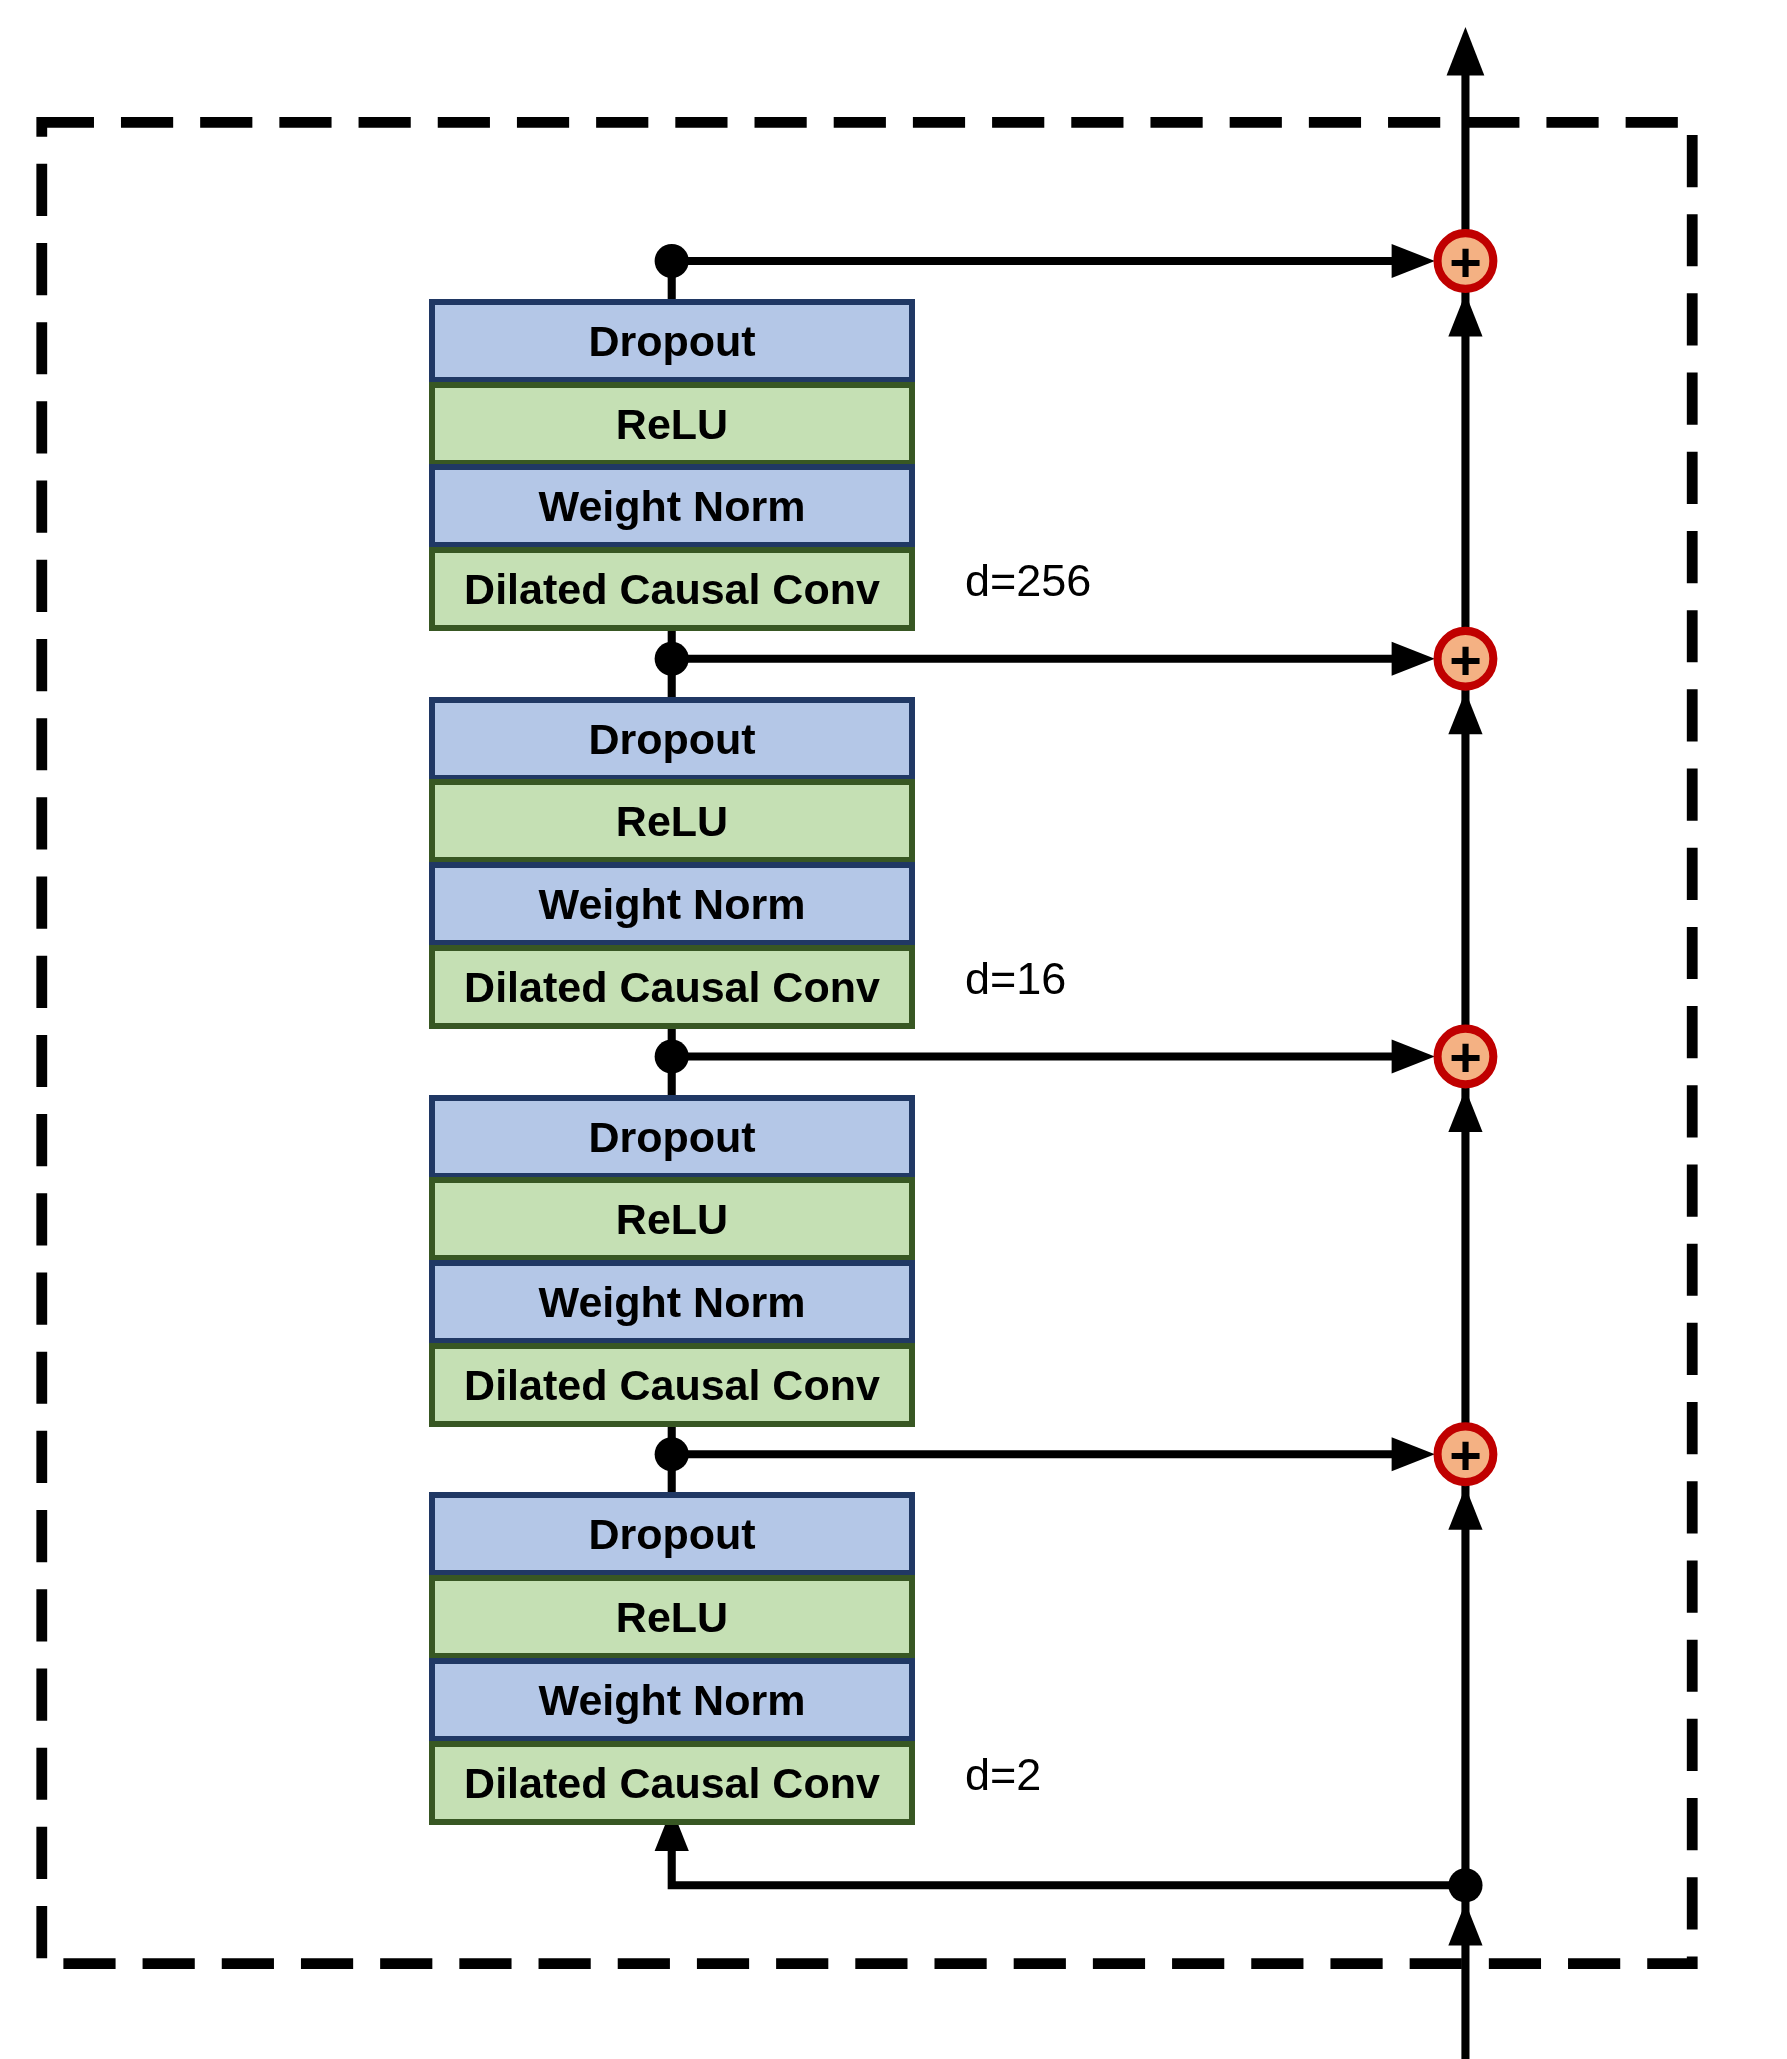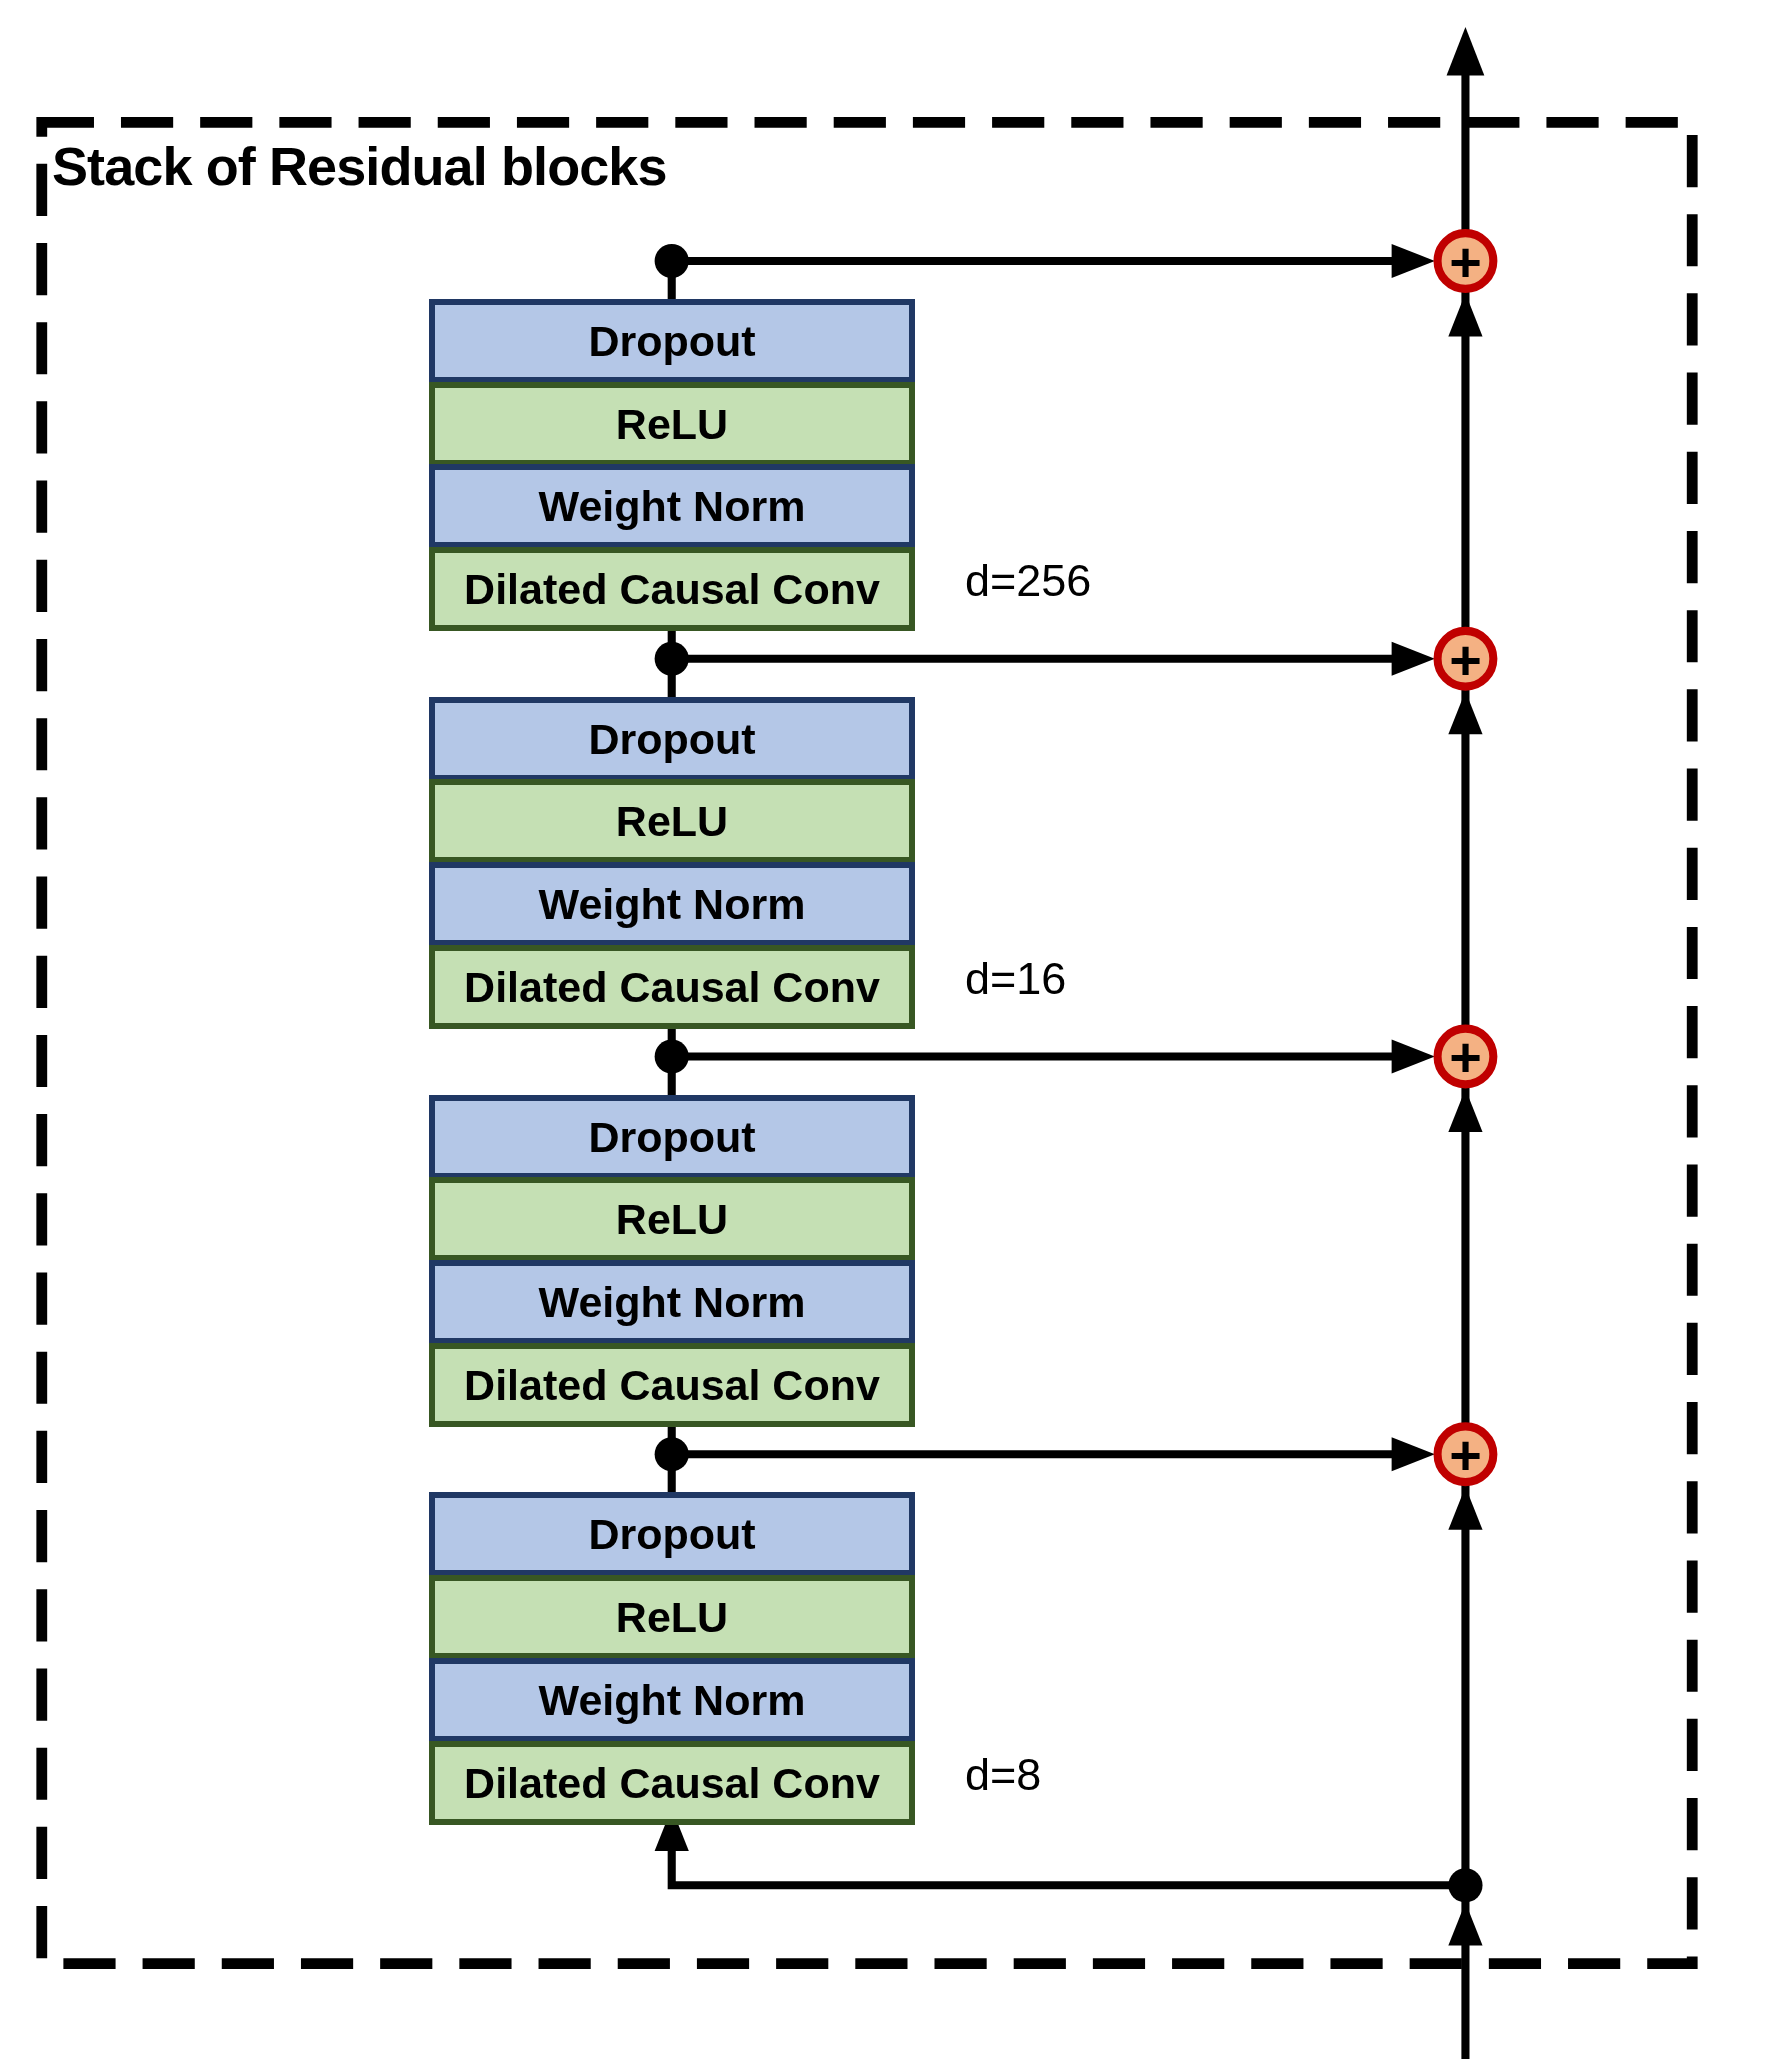--- a/index.html
+++ b/index.html
@@ -104,21 +104,20 @@
       <text class="plus-sign" x="1628" y="312">+</text>
       <circle class="sum-node-circle" cx="1628" cy="732" r="31"></circle>
       <text class="plus-sign" x="1628" y="754">+</text>
       <circle class="sum-node-circle" cx="1628" cy="1174" r="31"></circle>
       <text class="plus-sign" x="1628" y="1196">+</text>
       <circle class="sum-node-circle" cx="1628" cy="1616" r="31"></circle>
       <text class="plus-sign" x="1628" y="1638">+</text>
     </g>
   </svg>
 
-  <div class="diagram-title">Stack of Residual blocks</div>
 
   <div class="layer-box blue" style="top:299px">Dropout</div>
   <div class="layer-box green" style="top:382px">ReLU</div>
   <div class="layer-box blue" style="top:464px">Weight Norm</div>
   <div class="layer-box green" style="top:547px">Dilated Causal Conv</div>
   <div class="dilation-label" style="top:547px">d=256</div>
 
   <div class="layer-box blue" style="top:697px">Dropout</div>
   <div class="layer-box green" style="top:779px">ReLU</div>
   <div class="layer-box blue" style="top:862px">Weight Norm</div>
@@ -127,16 +126,16 @@
 
   <div class="layer-box blue" style="top:1095px">Dropout</div>
   <div class="layer-box green" style="top:1177px">ReLU</div>
   <div class="layer-box blue" style="top:1260px">Weight Norm</div>
   <div class="layer-box green" style="top:1343px">Dilated Causal Conv</div>
 
   <div class="layer-box blue" style="top:1492px">Dropout</div>
   <div class="layer-box green" style="top:1575px">ReLU</div>
   <div class="layer-box blue" style="top:1658px">Weight Norm</div>
   <div class="layer-box green" style="top:1741px">Dilated Causal Conv</div>
-  <div class="dilation-label" style="top:1741px">d=8</div>
+  <div class="dilation-label" style="top:1741px">d=2</div>
 
 </div>
 
 
 </body></html>

